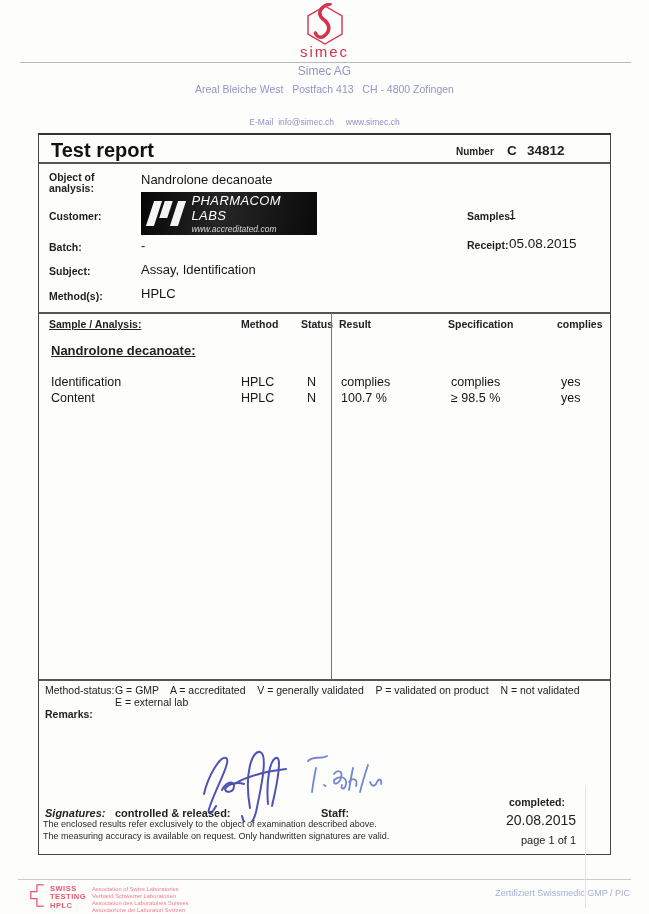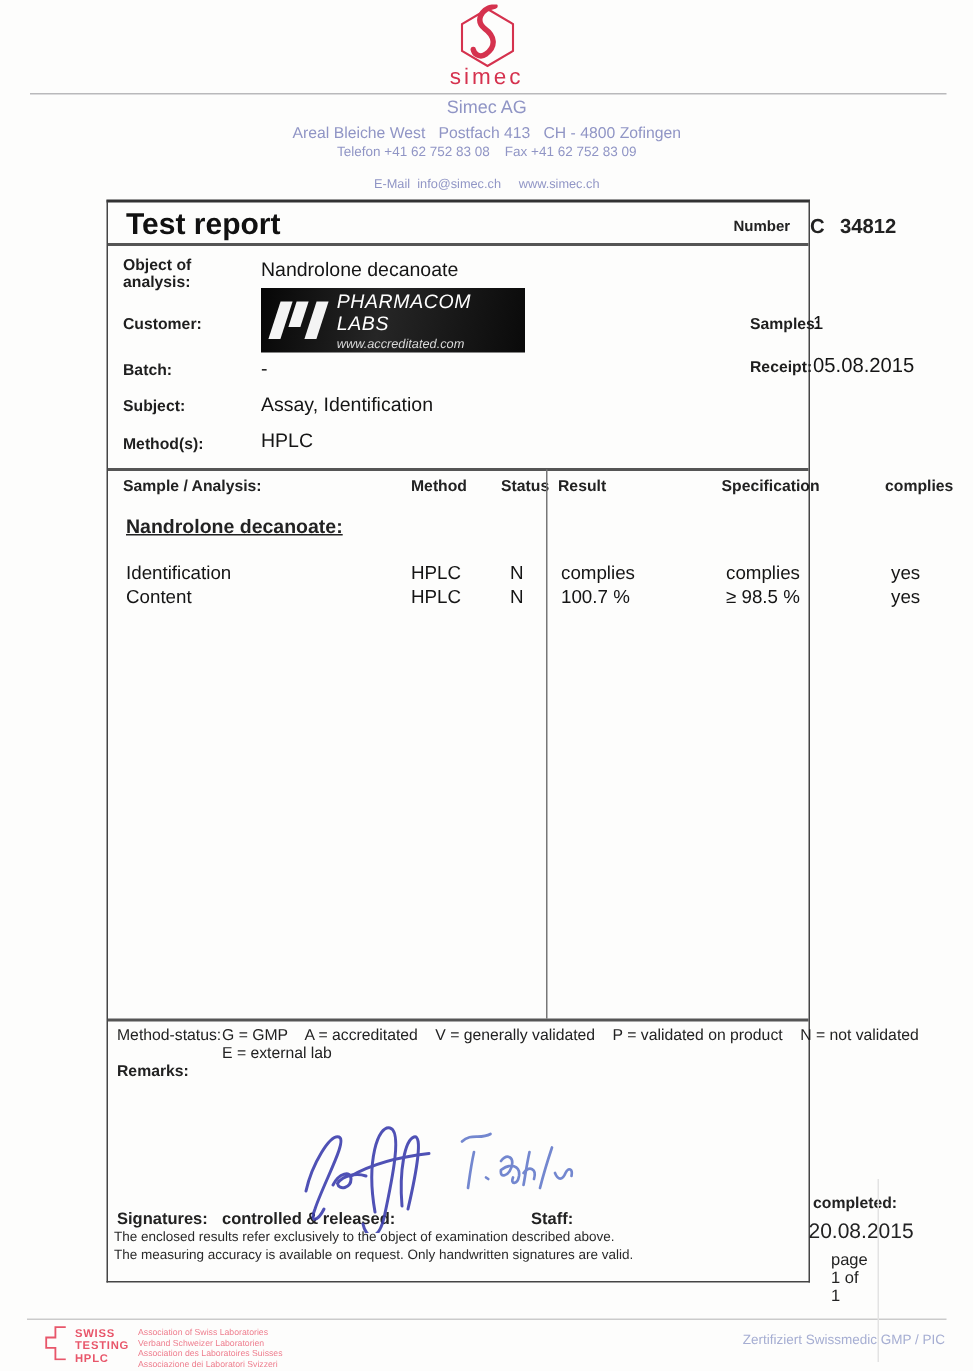--- a/index.html
+++ b/index.html
@@ -17,24 +17,23 @@
   #simec-logo { top:3px; }
   #simec-word { top:43px; font-size:15px; letter-spacing:2px; color:#d5324e; }
   #rule-top { left:20px; top:62px; width:611px; height:1px; background:#b9b9bb; }
   #company   { top:64px;  font-size:12px; }
   #addr      { top:83px;  font-size:10.5px; }
   #phone     { top:96px;  font-size:9px; }
   #email     { top:117px; font-size:8.5px; }
 
   
   #doc-box {
-    left:38px; top:133px; width:469px; height:722px;
+    left:38px; top:133px; width:573px; height:722px;
     border:1.5px solid #454545; border-top:2.5px solid #333;
     box-sizing:border-box;
-    margin-left:33px;
   }
   .hline { position:absolute; left:0; width:100%; height:1.5px; background:#555; }
   #line-a { top:27px; }
   #line-b { top:177px; }
   #line-c { top:544px; }
   #vline  { position:absolute; left:292px; top:178px; width:1px; height:366px; background:#777; }
 
   
   #title { left:12px; top:4px; font-size:20px; font-weight:bold; color:#111; }
   .numlbl { font-size:10px; font-weight:bold; }
@@ -69,42 +68,42 @@
   }
   .pbar { display:inline-block; width:8px; background:#f4f4f4; transform:skewX(-18deg); margin-right:4px; }
   .pb1,.pb3 { height:25px; }
   .pb2 { height:17px; margin-bottom:8px; }
   #pharma-text { margin-left:6px; color:#fff; font-style:italic; }
   #pharma-name { font-size:13px; letter-spacing:0.4px; }
   #pharma-url  { font-size:8.5px; color:#d8d8d8; margin-top:1px; }
 
   
   .th { font-size:10.5px; font-weight:bold; }
-  #th-sample { left:10px;  top:183px; }
+  #th-sample { left:10px;  top:183px;text-decoration:underline; }
   #th-method { left:202px; top:183px; }
   #th-status { left:262px; top:183px; }
   #th-result { left:300px; top:183px; }
   #th-spec   { left:409px; top:183px; }
   #th-compl  { left:518px; top:183px; }
   #group-title { left:12px; top:208px; font-size:13px; font-weight:bold; text-decoration:underline; }
   .td { font-size:12.5px; color:#151515; }
   .r1 { top:240px; } .r2 { top:256px; }
   .c-analysis { left:12px; } .c-method { left:202px; } .c-status { left:268px; }
   .c-result { left:302px; } .c-spec { left:412px; } .c-compl { left:522px; }
 
   
   .ms { font-size:10.5px; }
   #ms-label  { left:6px;  top:549px; }
   #ms-line1  { left:76px; top:549px; }
   #ms-line2  { left:76px; top:561px; }
   #remarks-l { left:6px;  top:573px; font-weight:bold; }
 
   
   .siglbl { font-size:11px; font-weight:bold; }
-  #sig-l   { left:6px;   top:672px; }
+  #sig-l   { left:6px;   top:672px;font-style:italic; }
   #ctrl-l  { left:76px;  top:672px; }
   #staff-l { left:282px; top:672px; }
   #compl-l { left:470px; top:661px; font-size:10.5px; font-weight:bold; }
   #compl-d { left:467px; top:677px; font-size:14px; }
   #page-l  { left:482px; top:699px; font-size:11px; }
   .fine { font-size:9px; color:#2a2a2a; line-height:11.8px; }
   #disclaimer { left:4px; top:684px; }
 
   #sig1 { left:188px; top:744px; }
   #sig2 { left:300px; top:752px; }
@@ -127,21 +126,20 @@
       <polygon points="23,3 40,13 40,31 23,41 6,31 6,13" fill="none" stroke="#d5324e" stroke-width="1.4"></polygon>
       <path d="M 28,1 C 18,3 15,11 21,16 C 28,21 29,28 22,33 C 18,36 14,33 13.5,30" fill="none" stroke="#d5324e" stroke-width="3.6" stroke-linecap="round"></path>
     </svg>
   </div>
   <div class="abs center" id="simec-word">simec</div>
 
   <div class="abs" id="rule-top"></div>
 
   <div class="abs center lh-blue" id="company">Simec AG</div>
   <div class="abs center lh-blue pre" id="addr">Areal Bleiche West   Postfach 413   CH - 4800 Zofingen</div>
-  <div class="abs center lh-blue pre" id="phone">Telefon +41 62 752 83 08    Fax +41 62 752 83 09</div>
   <div class="abs center lh-blue pre" id="email">E-Mail  info@simec.ch     www.simec.ch</div>
 
   <div class="abs" id="doc-box">
 
     <div class="abs" id="title">Test report</div>
     <div class="abs numlbl" id="number-label">Number</div>
     <div class="abs numval" id="number-series">C</div>
     <div class="abs numval" id="number-value">34812</div>
     <div class="hline" id="line-a"></div>
 

